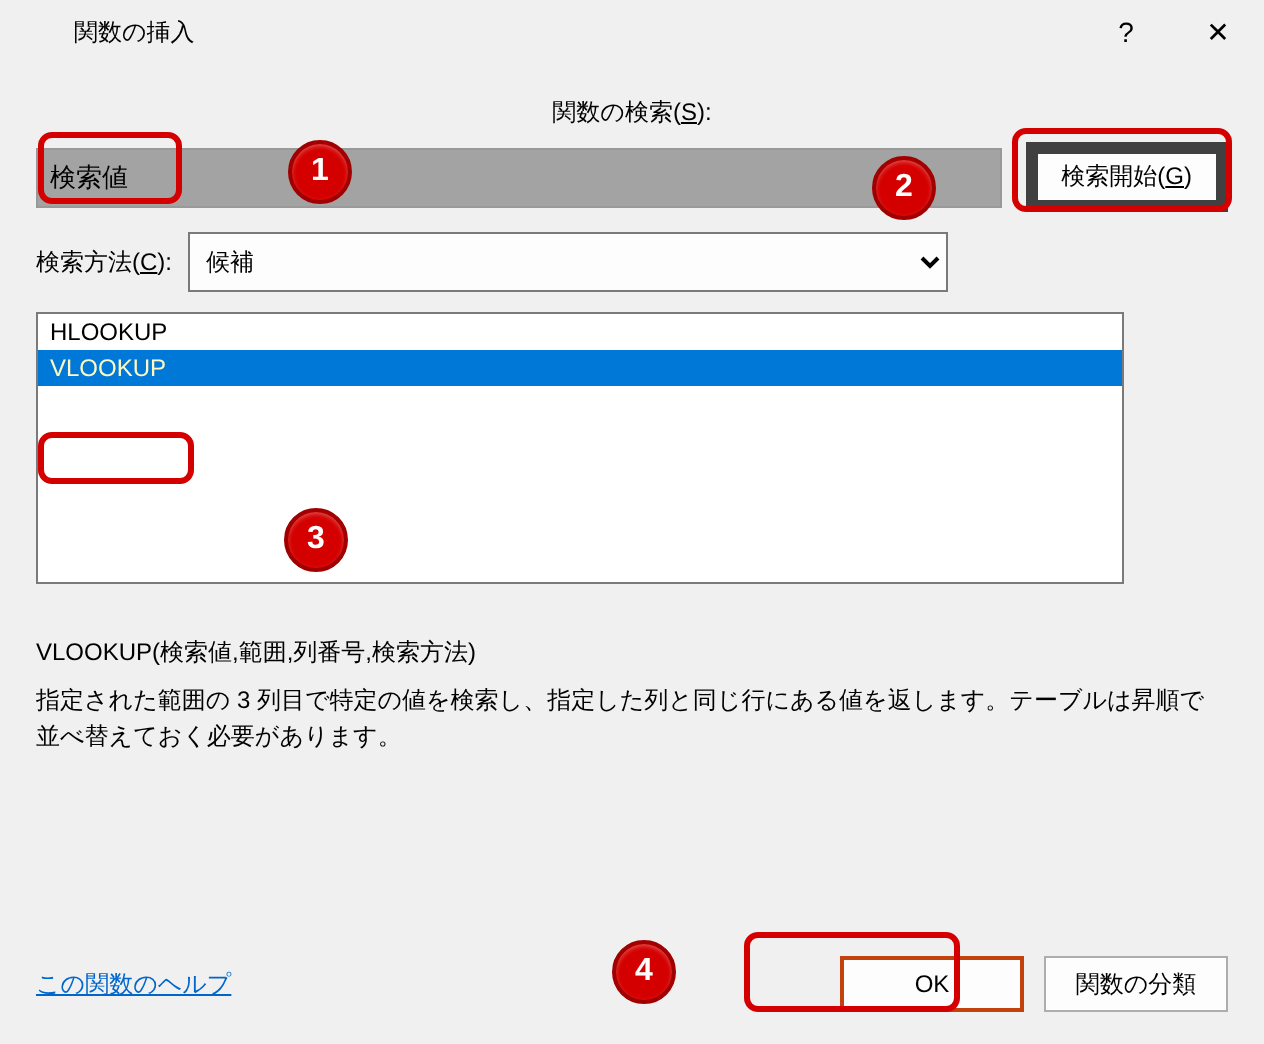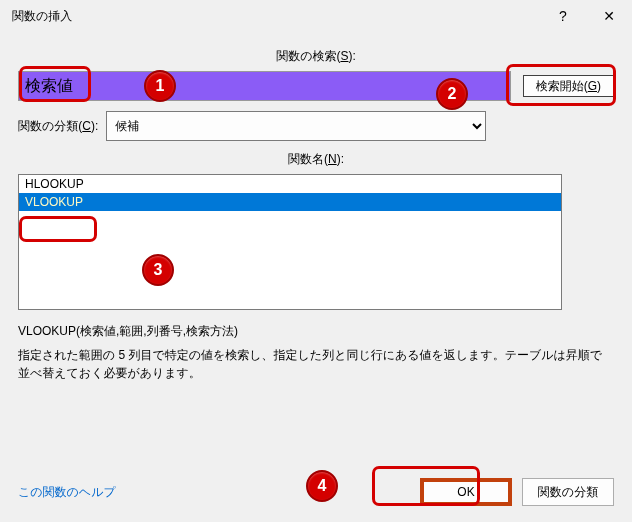--- a/index.html
+++ b/index.html
@@ -13,45 +13,46 @@
     height: 522px;
     overflow: hidden;
     position: relative;
   }
   .titlebar {
     height: 32px;
     background: #f0f0f0;
     display: flex;
     align-items: center;
     padding-left: 12px;
+    margin-left: 25px;
   }
   .titlebar-text { flex: 1; font-size: 12px; }
   .titlebar-btn {
     width: 46px; height: 32px;
     display: flex; align-items: center; justify-content: center;
     font-size: 14px;
   }
   .content { padding: 10px 18px 0 18px; }
   .label { margin: 6px 0 6px 0; text-align: center; }
   .row { display: flex; align-items: center; margin-bottom: 10px; }
   .search-input {
     flex: 1;
     height: 30px;
-    background: #8b5cf6;
+    background: #a3a3a3;
     border: 1px solid #999;
     padding: 4px 6px;
     font-family: inherit;
-    font-size: 16px;
+    font-size: 13px;
   }
   .go-btn {
     margin-left: 12px;
-    height: 22px;
+    height: 35px;
     padding: 0 12px;
     background: #fdfdfd;
-    border: 1px solid #404040;
+    border: 6px solid #404040;
     font-family: inherit;
     font-size: 12px;
   }
   .category-select {
     width: 380px;
     height: 30px;
     border: 1px solid #7a7a7a;
     background: #fdfdfd;
     font-family: inherit;
     font-size: 12px;
@@ -68,43 +69,44 @@
   }
   .list-item {
     padding: 2px 6px;
     font-size: 12px;
     text-align: left;
   }
   .list-item.selected {
     background: #0078d7;
     color: #fef9c3;
   }
-  .syntax { margin-top: 13px; font-size: 12px; }
+  .syntax { margin-top: 26px; font-size: 12px; }
   .desc { margin-top: 6px; font-size: 12px; line-height: 1.5; }
   .footer {
     position: absolute;
     left: 0; right: 0; bottom: 16px;
     display: flex;
     align-items: center;
     padding: 0 18px;
   }
   .help-link {
     color: #0066cc;
+    text-decoration: underline;
     cursor: pointer;
   }
   .spacer { flex: 1; }
   .btn {
     width: 92px; height: 28px;
     background: #fdfdfd;
     border: 1px solid #adadad;
     font-family: inherit;
     font-size: 12px;
     margin-left: 10px;
   }
-  .btn.ok-btn { border: 4px solid #c2410c; }
+  .btn.ok-btn { border: 2px solid #c2410c; }
   .u { text-decoration: underline; }
   
   .anno-box {
     position: absolute;
     border: 3px solid #d40000;
     border-radius: 7px;
     pointer-events: none;
   }
   .anno-circle {
     position: absolute;
@@ -137,38 +139,35 @@
 
   <div class="row">
     <input class="search-input" value="検索値" style="">
     <button class="go-btn">
       <span>検索開始(</span><span class="u">G</span><span>)</span>
     </button>
   </div>
 
   <div class="row">
     <span class="cat-label">
-      <span>関数の分類(</span><span class="u">C</span><span>):</span>
+      <span>検索方法(</span><span class="u">C</span><span>):</span>
     </span>
     <select class="category-select">
       <option>候補</option>
     </select>
   </div>
 
-  <div class="label">
-    <span>関数名(</span><span class="u">N</span><span>):</span>
-  </div>
 
   <div class="listbox" id="listbox">
       <div class="list-item">HLOOKUP</div>
       <div class="list-item selected">VLOOKUP</div>
     </div>
 
   <div class="syntax">VLOOKUP(検索値,範囲,列番号,検索方法)</div>
-  <div class="desc">指定された範囲の 5 列目で特定の値を検索し、指定した列と同じ行にある値を返します。テーブルは昇順で並べ替えておく必要があります。</div>
+  <div class="desc">指定された範囲の 3 列目で特定の値を検索し、指定した列と同じ行にある値を返します。テーブルは昇順で並べ替えておく必要があります。</div>
 
 </div>
 
 <div class="footer">
   <span class="help-link">この関数のヘルプ</span>
   <span class="spacer"></span>
   <button class="btn ok-btn">OK</button>
   <button class="btn">関数の分類</button>
 </div>
 

